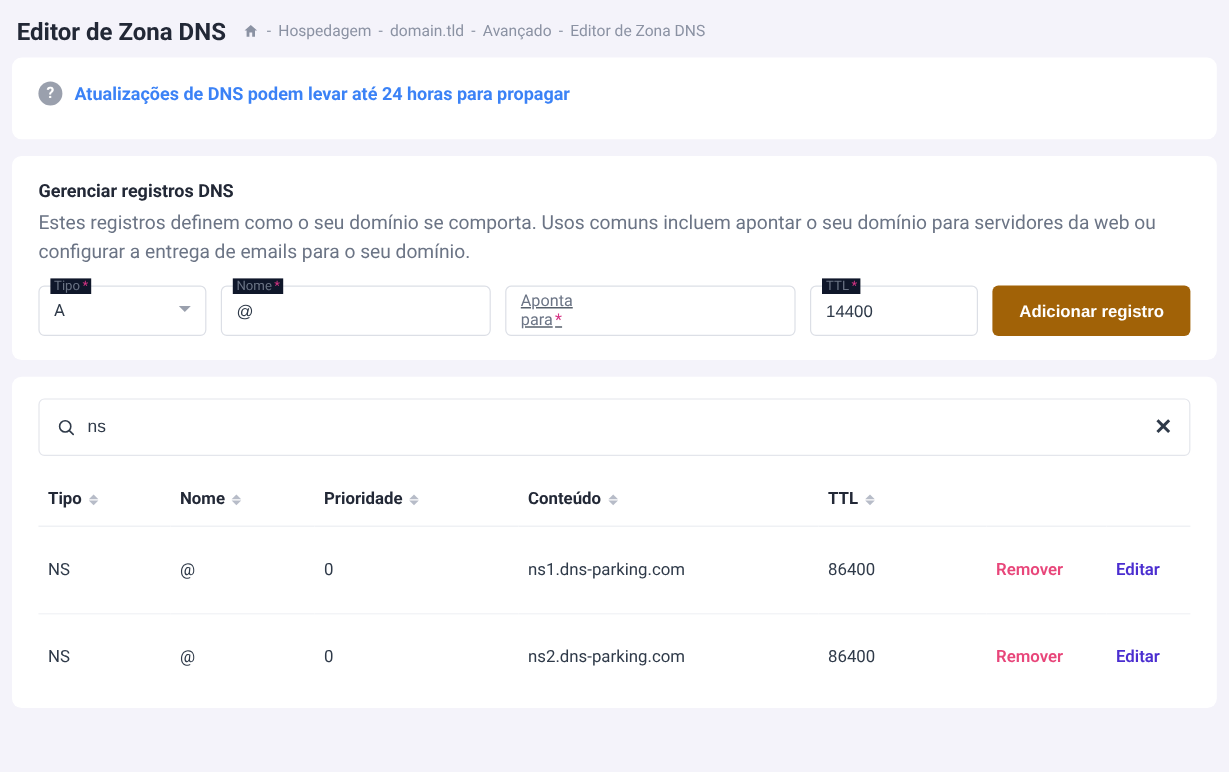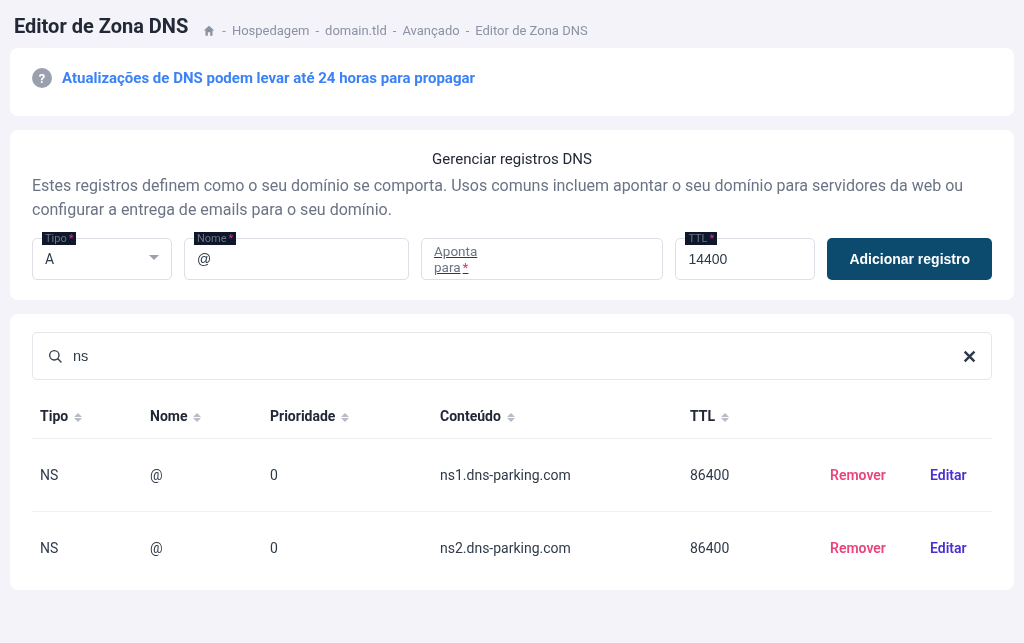--- a/index.html
+++ b/index.html
@@ -10,21 +10,21 @@
     font-size: 14px;
     width: 1024px;
     height: 643px;
     overflow: hidden;
   }
   .page {
     padding: 10px;
   }
   .header-row {
     display: flex;
-    align-items: flex-end;
+    align-items: center;
     gap: 14px;
     padding: 4px 4px 10px 4px;
   }
   .page-title {
     font-size: 20px;
     font-weight: 700;
     color: #222836;
   }
   .breadcrumb {
     display: flex;
@@ -55,21 +55,21 @@
     background: #9aa0ad;
     color: #fff;
     display: flex; align-items: center; justify-content: center;
     font-size: 13px; font-weight: 700;
     flex-shrink: 0;
   }
   .info-title { font-weight: 700; font-size: 15px; color: #3b82f6; }
   .info-body { color: #6b7485; font-size: 13.5px; }
 
   .manage-card .section-title {
-    font-weight: 400; font-size: 15px; color: #222836; margin-bottom: 6px; text-align: center;
+    font-weight: 700; font-size: 15px; color: #222836; margin-bottom: 6px;
   }
   .section-desc { color: #6b7485; font-size: 16px; margin-bottom: 16px; line-height: 1.5; }
 
   .form-row {
     display: flex;
     gap: 12px;
     align-items: stretch;
   }
   .field {
     position: relative;
@@ -120,21 +120,21 @@
     border-left: 5px solid transparent;
     border-right: 5px solid transparent;
     border-top: 5px solid #9aa0ad;
     margin-top: 2px;
   }
 
   .add-btn {
     flex: 0 0 auto;
     height: 42px;
     padding: 0 22px;
-    background: #0c4a6e;
+    background: #a16207;
     color: #fff;
     border: none;
     border-radius: 5px;
     font-size: 14px;
     font-weight: 600;
     cursor: pointer;
   }
 
   .table-card { padding: 18px 22px 6px 22px; }
   .search-wrap {

